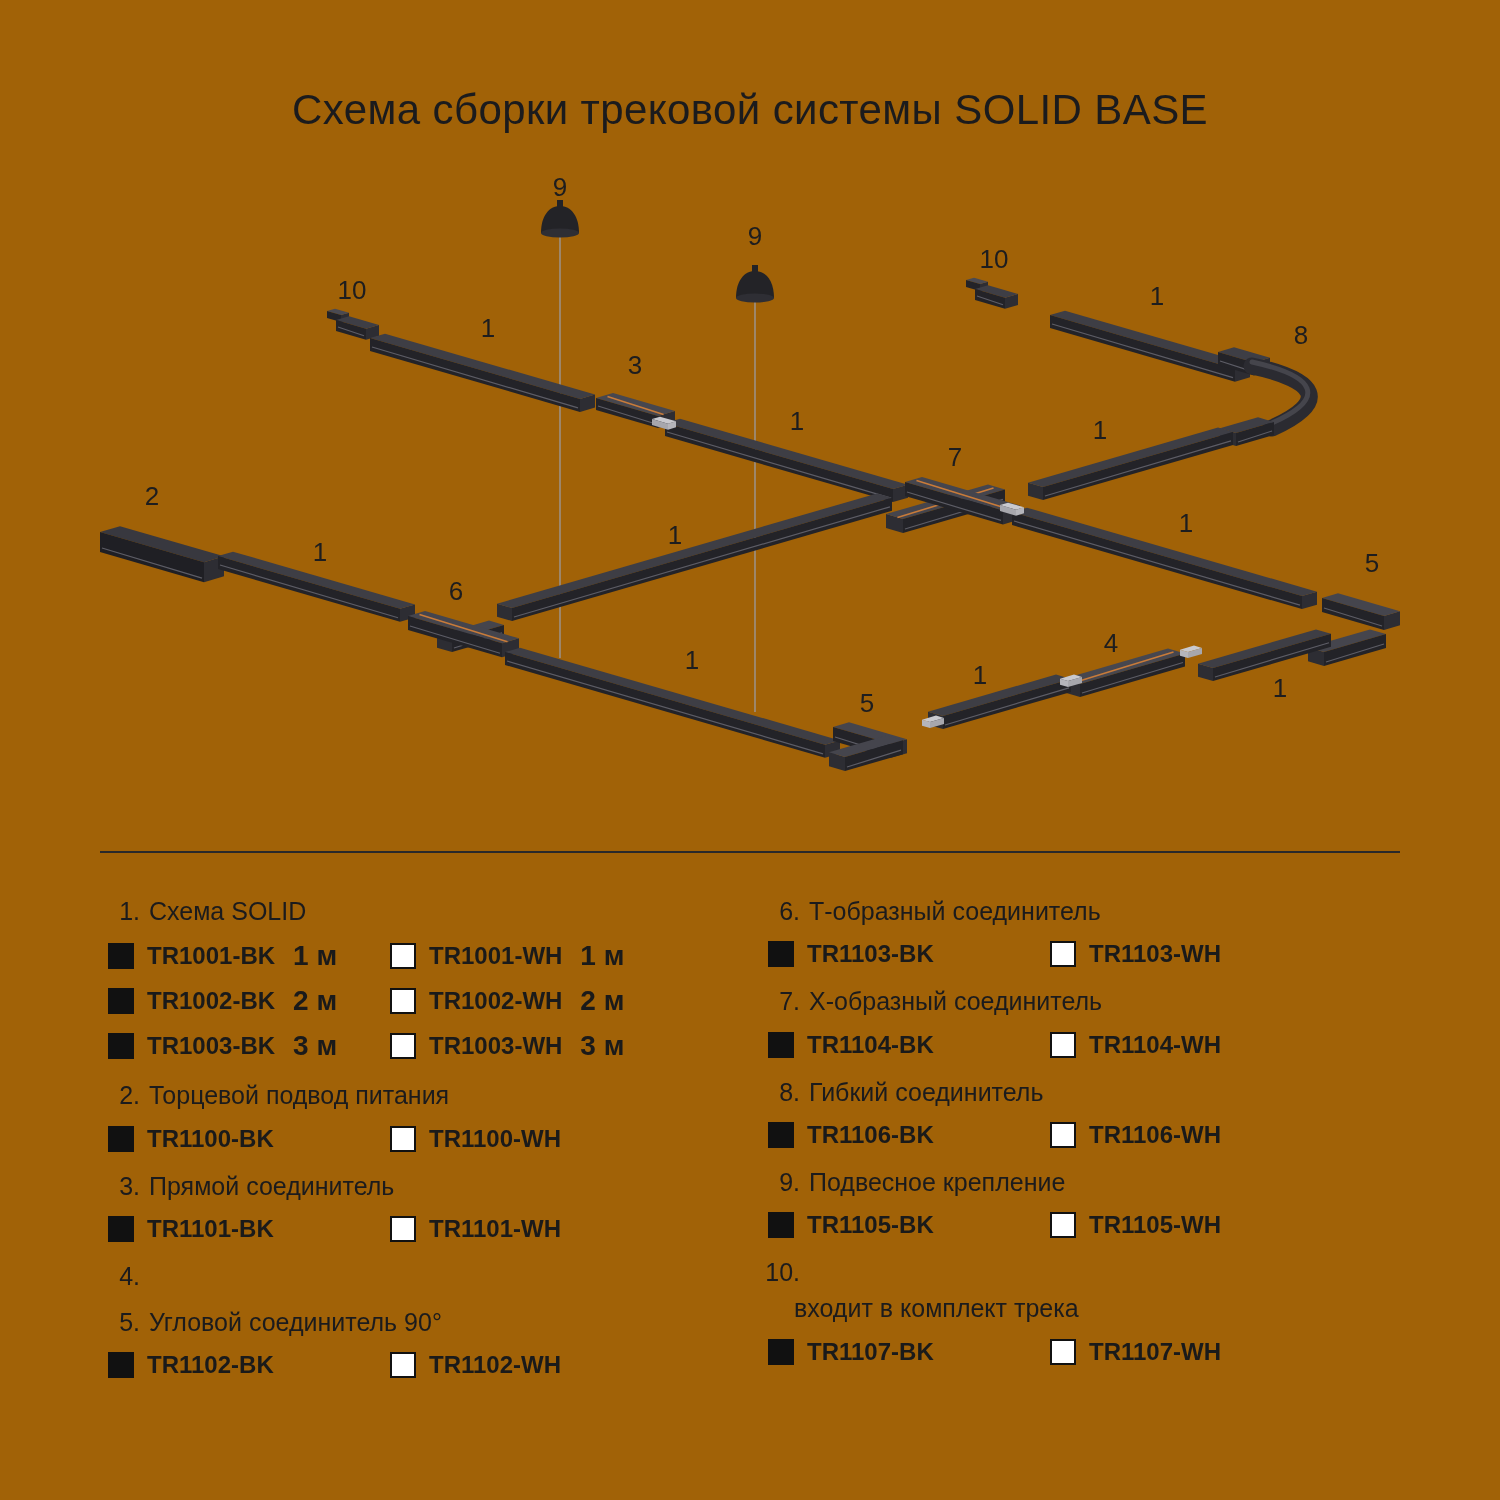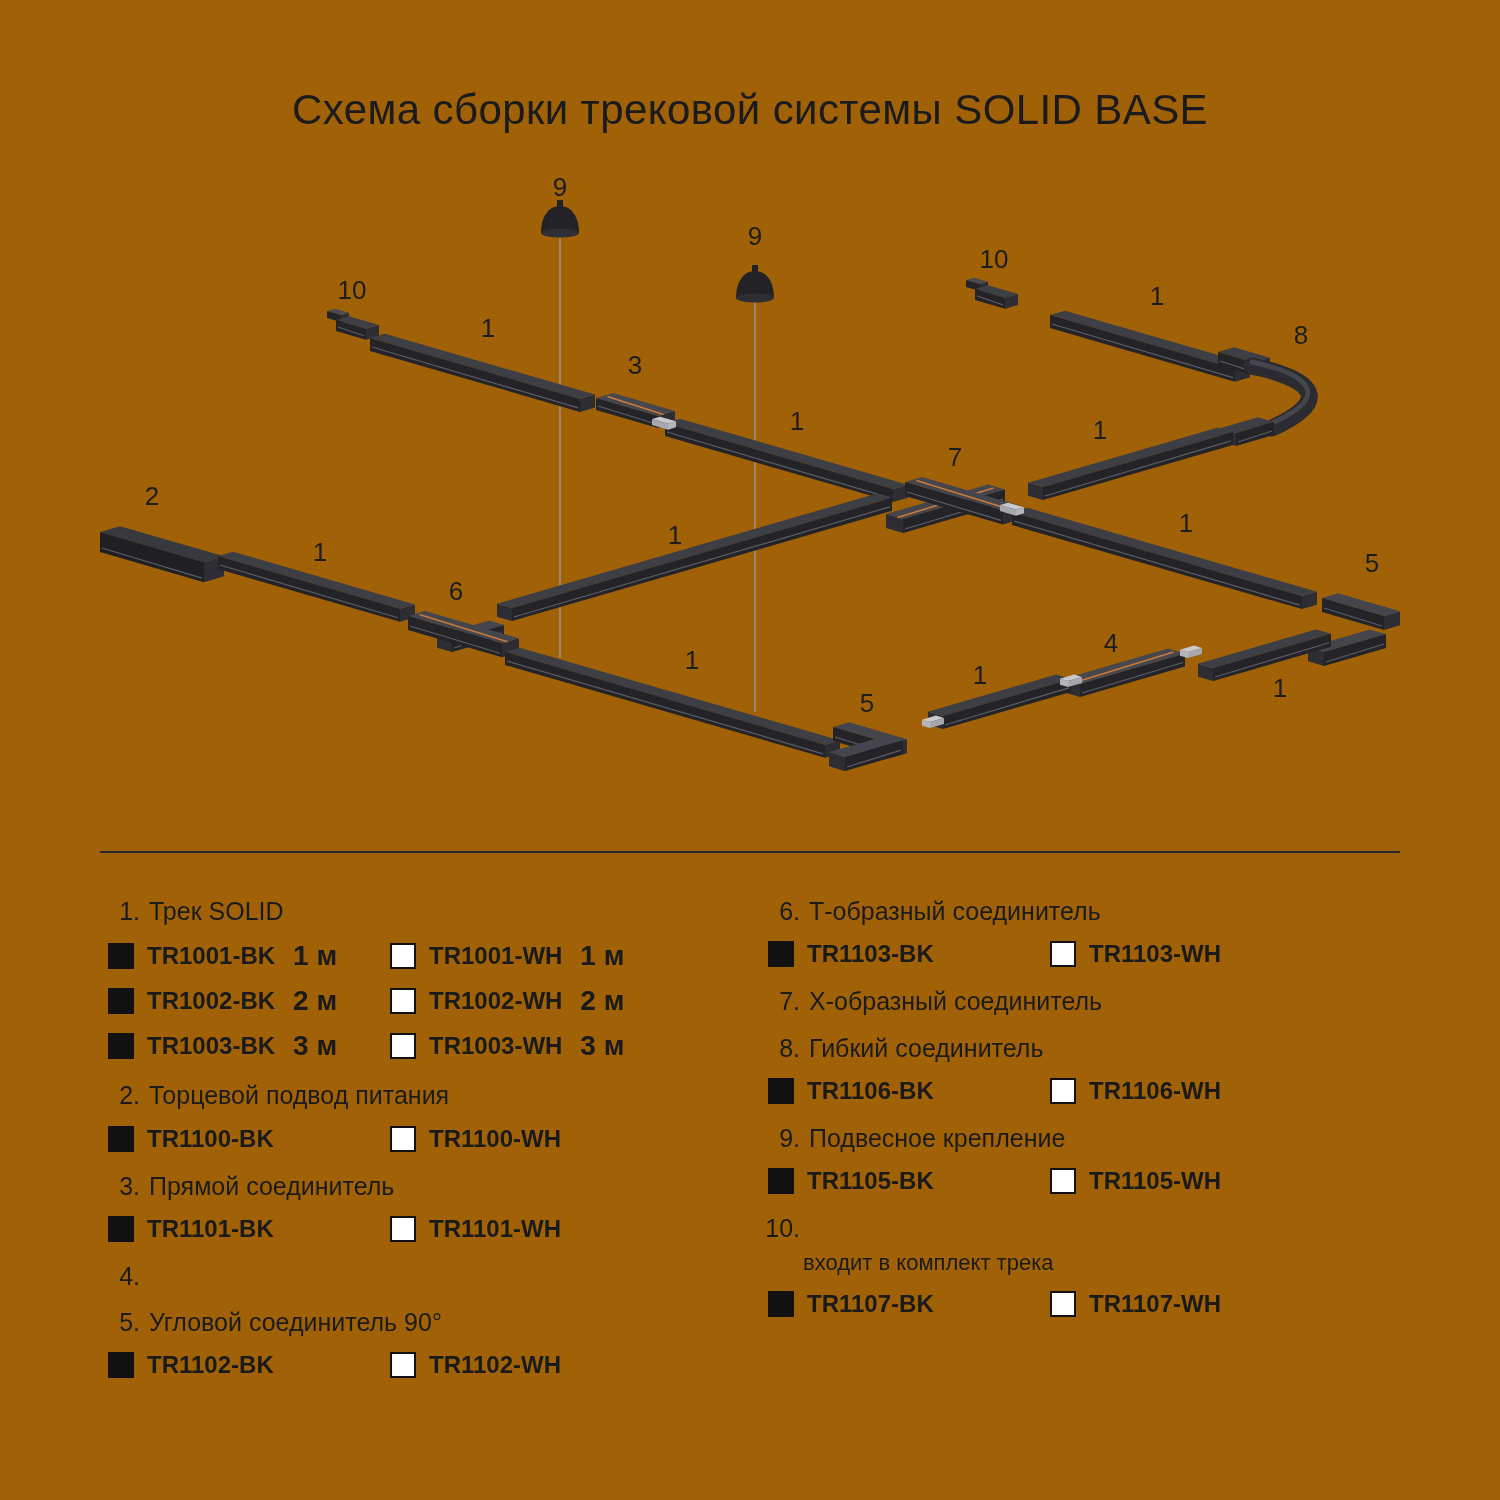--- a/index.html
+++ b/index.html
@@ -8,21 +8,21 @@
   .page { position:relative; width:1500px; height:1500px; overflow:hidden; background:#a16207; }
   .title { position:absolute; top:86px; left:0; width:100%; text-align:center;
            font-size:42px; font-weight:400; letter-spacing:.4px; color:#1b1b1d; }
   svg.diagram { position:absolute; top:0; left:0; }
   .divider { position:absolute; top:851px; left:100px; width:1300px; border:none; border-top:2px solid #29292b; }
   .parts { position:absolute; top:898px; left:100px; width:1310px;
            display:grid; grid-template-columns:650px 650px; column-gap:10px; }
   .section { margin-bottom:20px; }
   .section-title { display:flex; font-size:25px; color:#1b1b1d; margin-bottom:16px; line-height:1.05; }
   .num { width:40px; flex:none; text-align:right; margin-right:9px; }
-  .title2 { font-size:22px; color:#1b1b1d; margin:-6px 0 16px 43px; line-height:1.05; }
+  .title2 { font-size:25px; color:#1b1b1d; margin:-6px 0 16px 34px; line-height:1.05; }
   .variant-row { display:flex; padding-left:8px; margin-bottom:13px; }
   .variant { width:282px; display:flex; align-items:center; }
   .swatch { width:26px; height:26px; flex:none; margin-right:13px; }
   .code { font-weight:700; font-size:24px; white-space:nowrap; }
   .size { font-weight:700; font-size:28px; margin-left:18px; white-space:nowrap; }
 </style>
 </head>
 <body>
 
 <div class="page">
@@ -236,21 +236,21 @@
         <text x="1280" y="697" text-anchor="middle" font-size="26" fill="#1d1d1f" font-family="&quot;Liberation Sans&quot;, sans-serif">1</text>
         <text x="867" y="712" text-anchor="middle" font-size="26" fill="#1d1d1f" font-family="&quot;Liberation Sans&quot;, sans-serif">5</text>
       </g>
     </svg>
   <hr class="divider">
   <div class="parts" id="parts">
       <div class="col">
         <div class="section">
           <div class="section-title">
             <span class="num">1.</span>
-            <span>Трек SOLID</span>
+            <span>Схема SOLID</span>
           </div>
           <div class="variant-row">
             <div class="variant">
               <span class="swatch black" style="background: rgb(17, 17, 17);"></span>
               <span class="code">TR1001-BK</span>
               <span class="size">1 м</span>
             </div>
             <div class="variant">
               <span class="swatch white" style="background: rgb(255, 255, 255); border: 2px solid rgb(17, 17, 17);"></span>
               <span class="code">TR1001-WH</span>
@@ -350,20 +350,30 @@
             <div class="variant">
               <span class="swatch white" style="background: rgb(255, 255, 255); border: 2px solid rgb(17, 17, 17);"></span>
               <span class="code">TR1103-WH</span>
             </div>
           </div>
         </div>
         <div class="section">
           <div class="section-title">
             <span class="num">7.</span>
             <span>Х-образный соединитель</span>
+          </div>
+          <div class="variant-row">
+            <div class="variant">
+              <span class="swatch black" style="background: rgb(17, 17, 17);"></span>
+              <span class="code">TR1104-BK</span>
+            </div>
+            <div class="variant">
+              <span class="swatch white" style="background: rgb(255, 255, 255); border: 2px solid rgb(17, 17, 17);"></span>
+              <span class="code">TR1104-WH</span>
+            </div>
           </div>
         </div>
         <div class="section">
           <div class="section-title">
             <span class="num">8.</span>
             <span>Гибкий соединитель</span>
           </div>
           <div class="variant-row">
             <div class="variant">
               <span class="swatch black" style="background: rgb(17, 17, 17);"></span>

